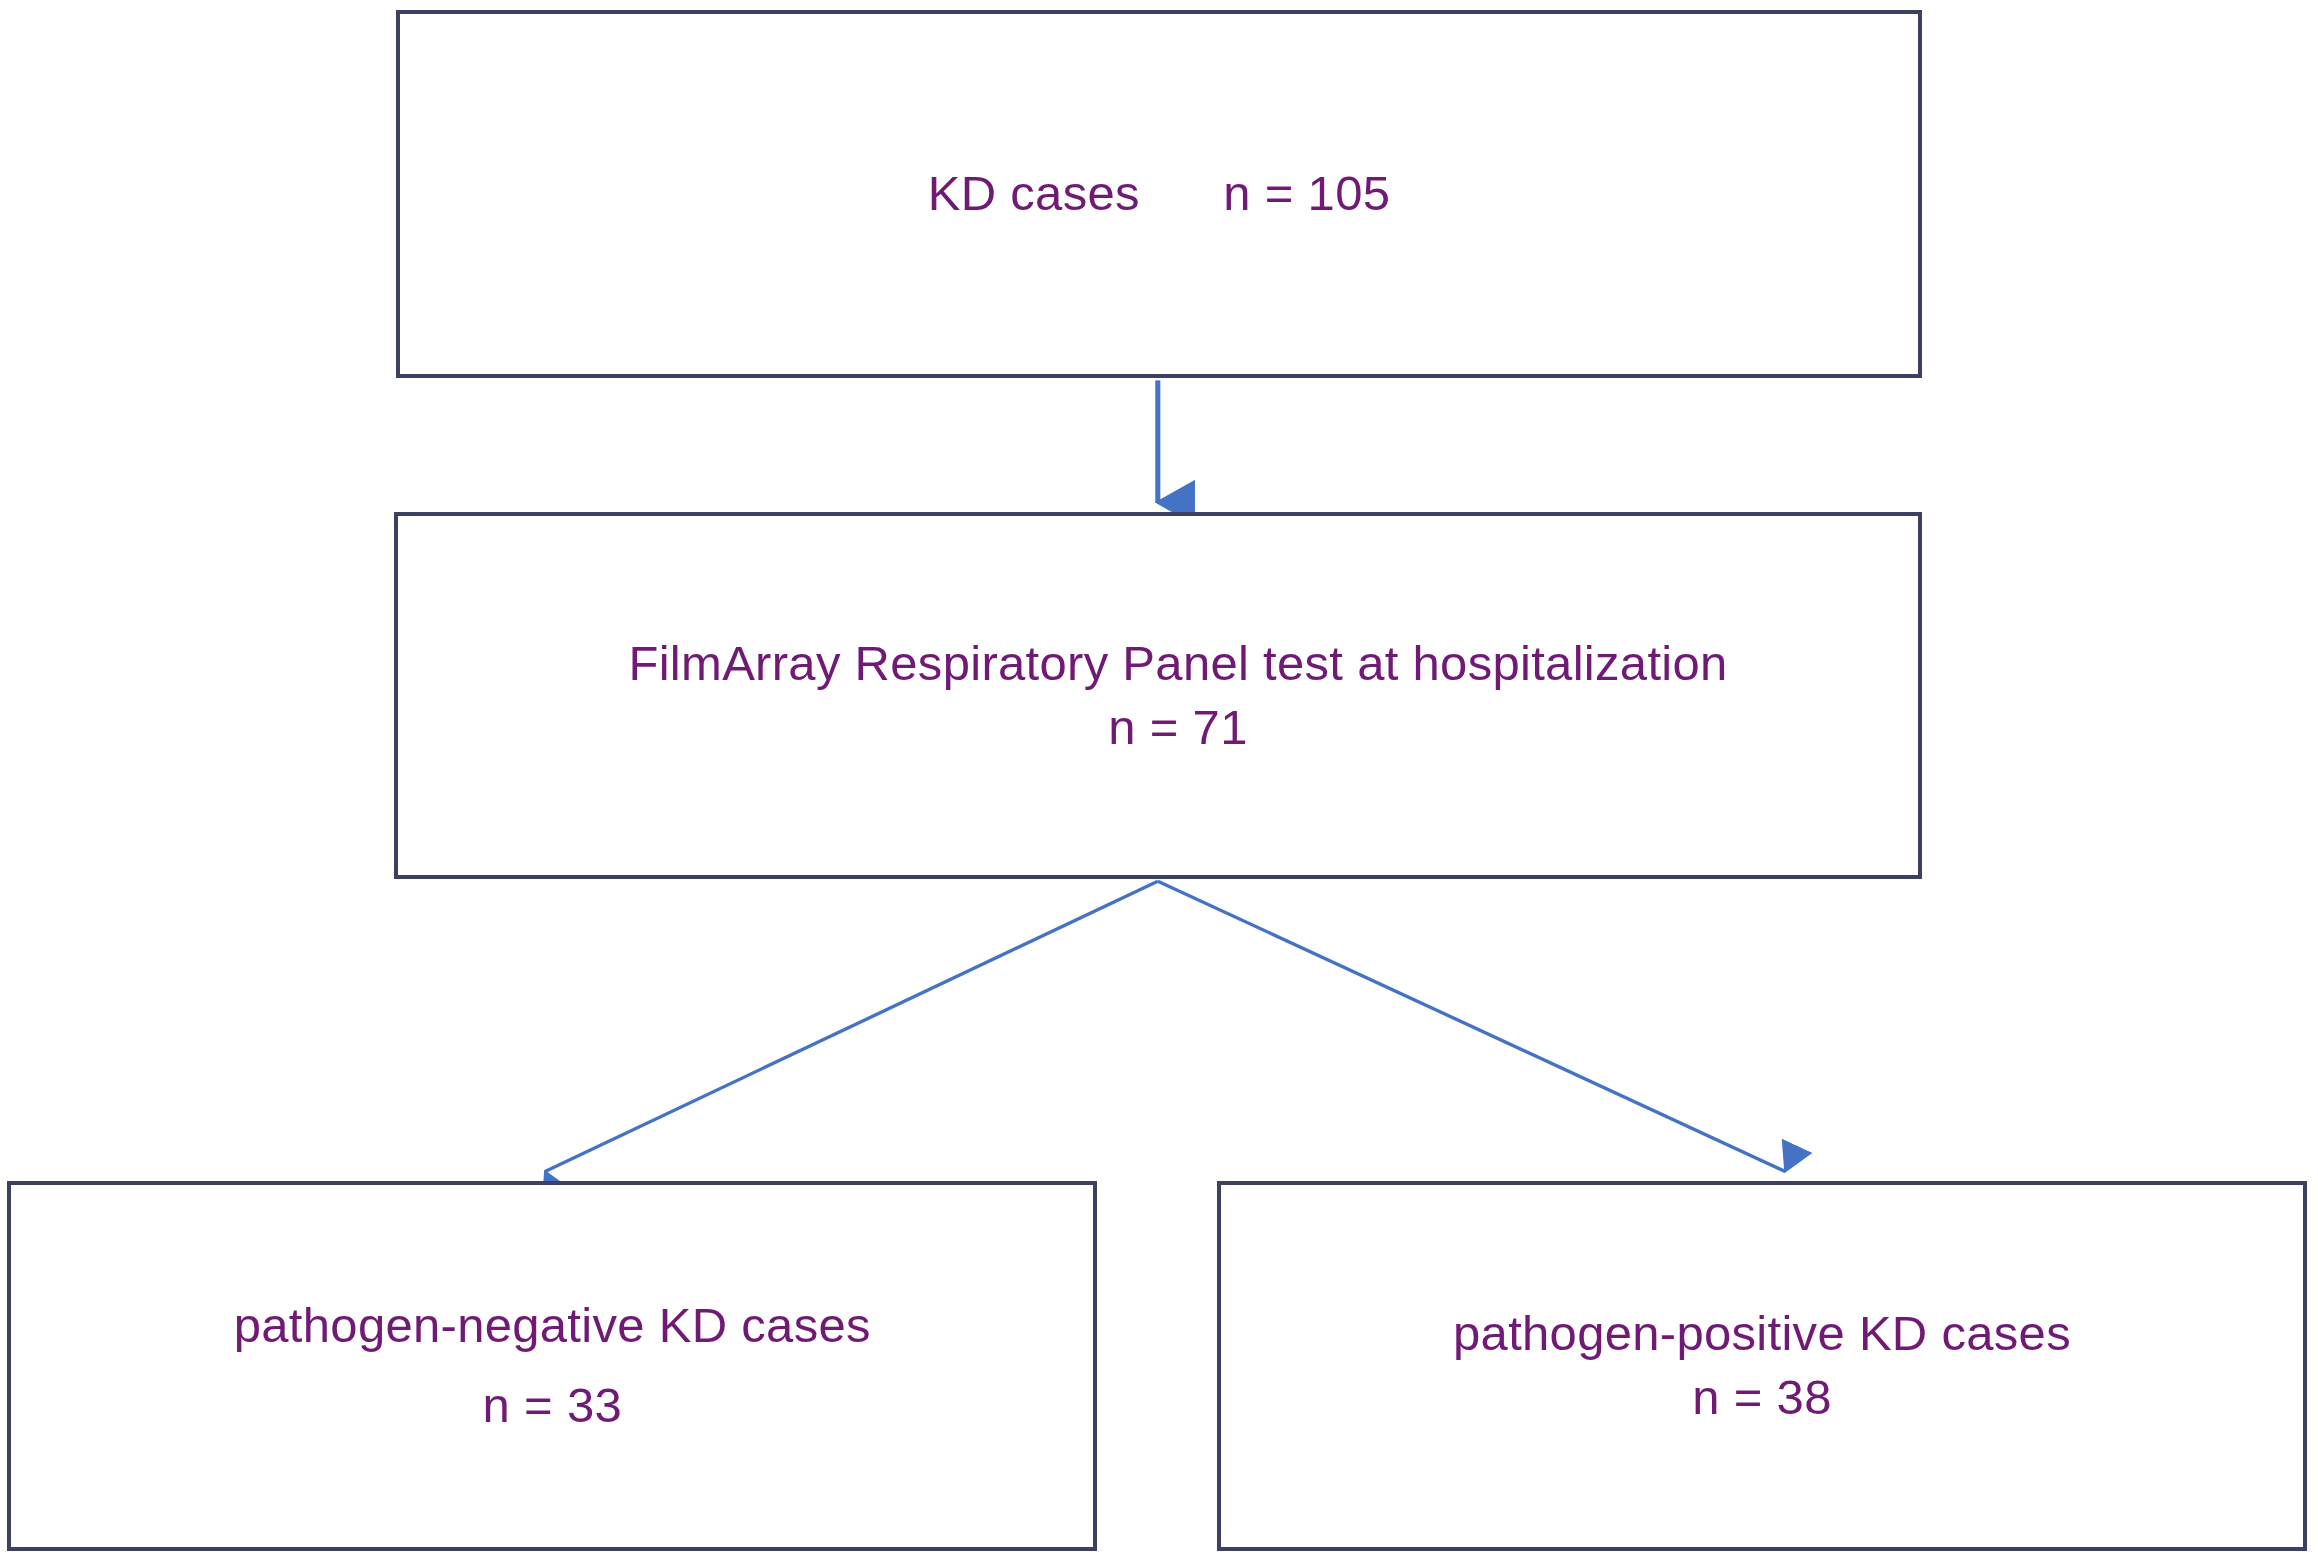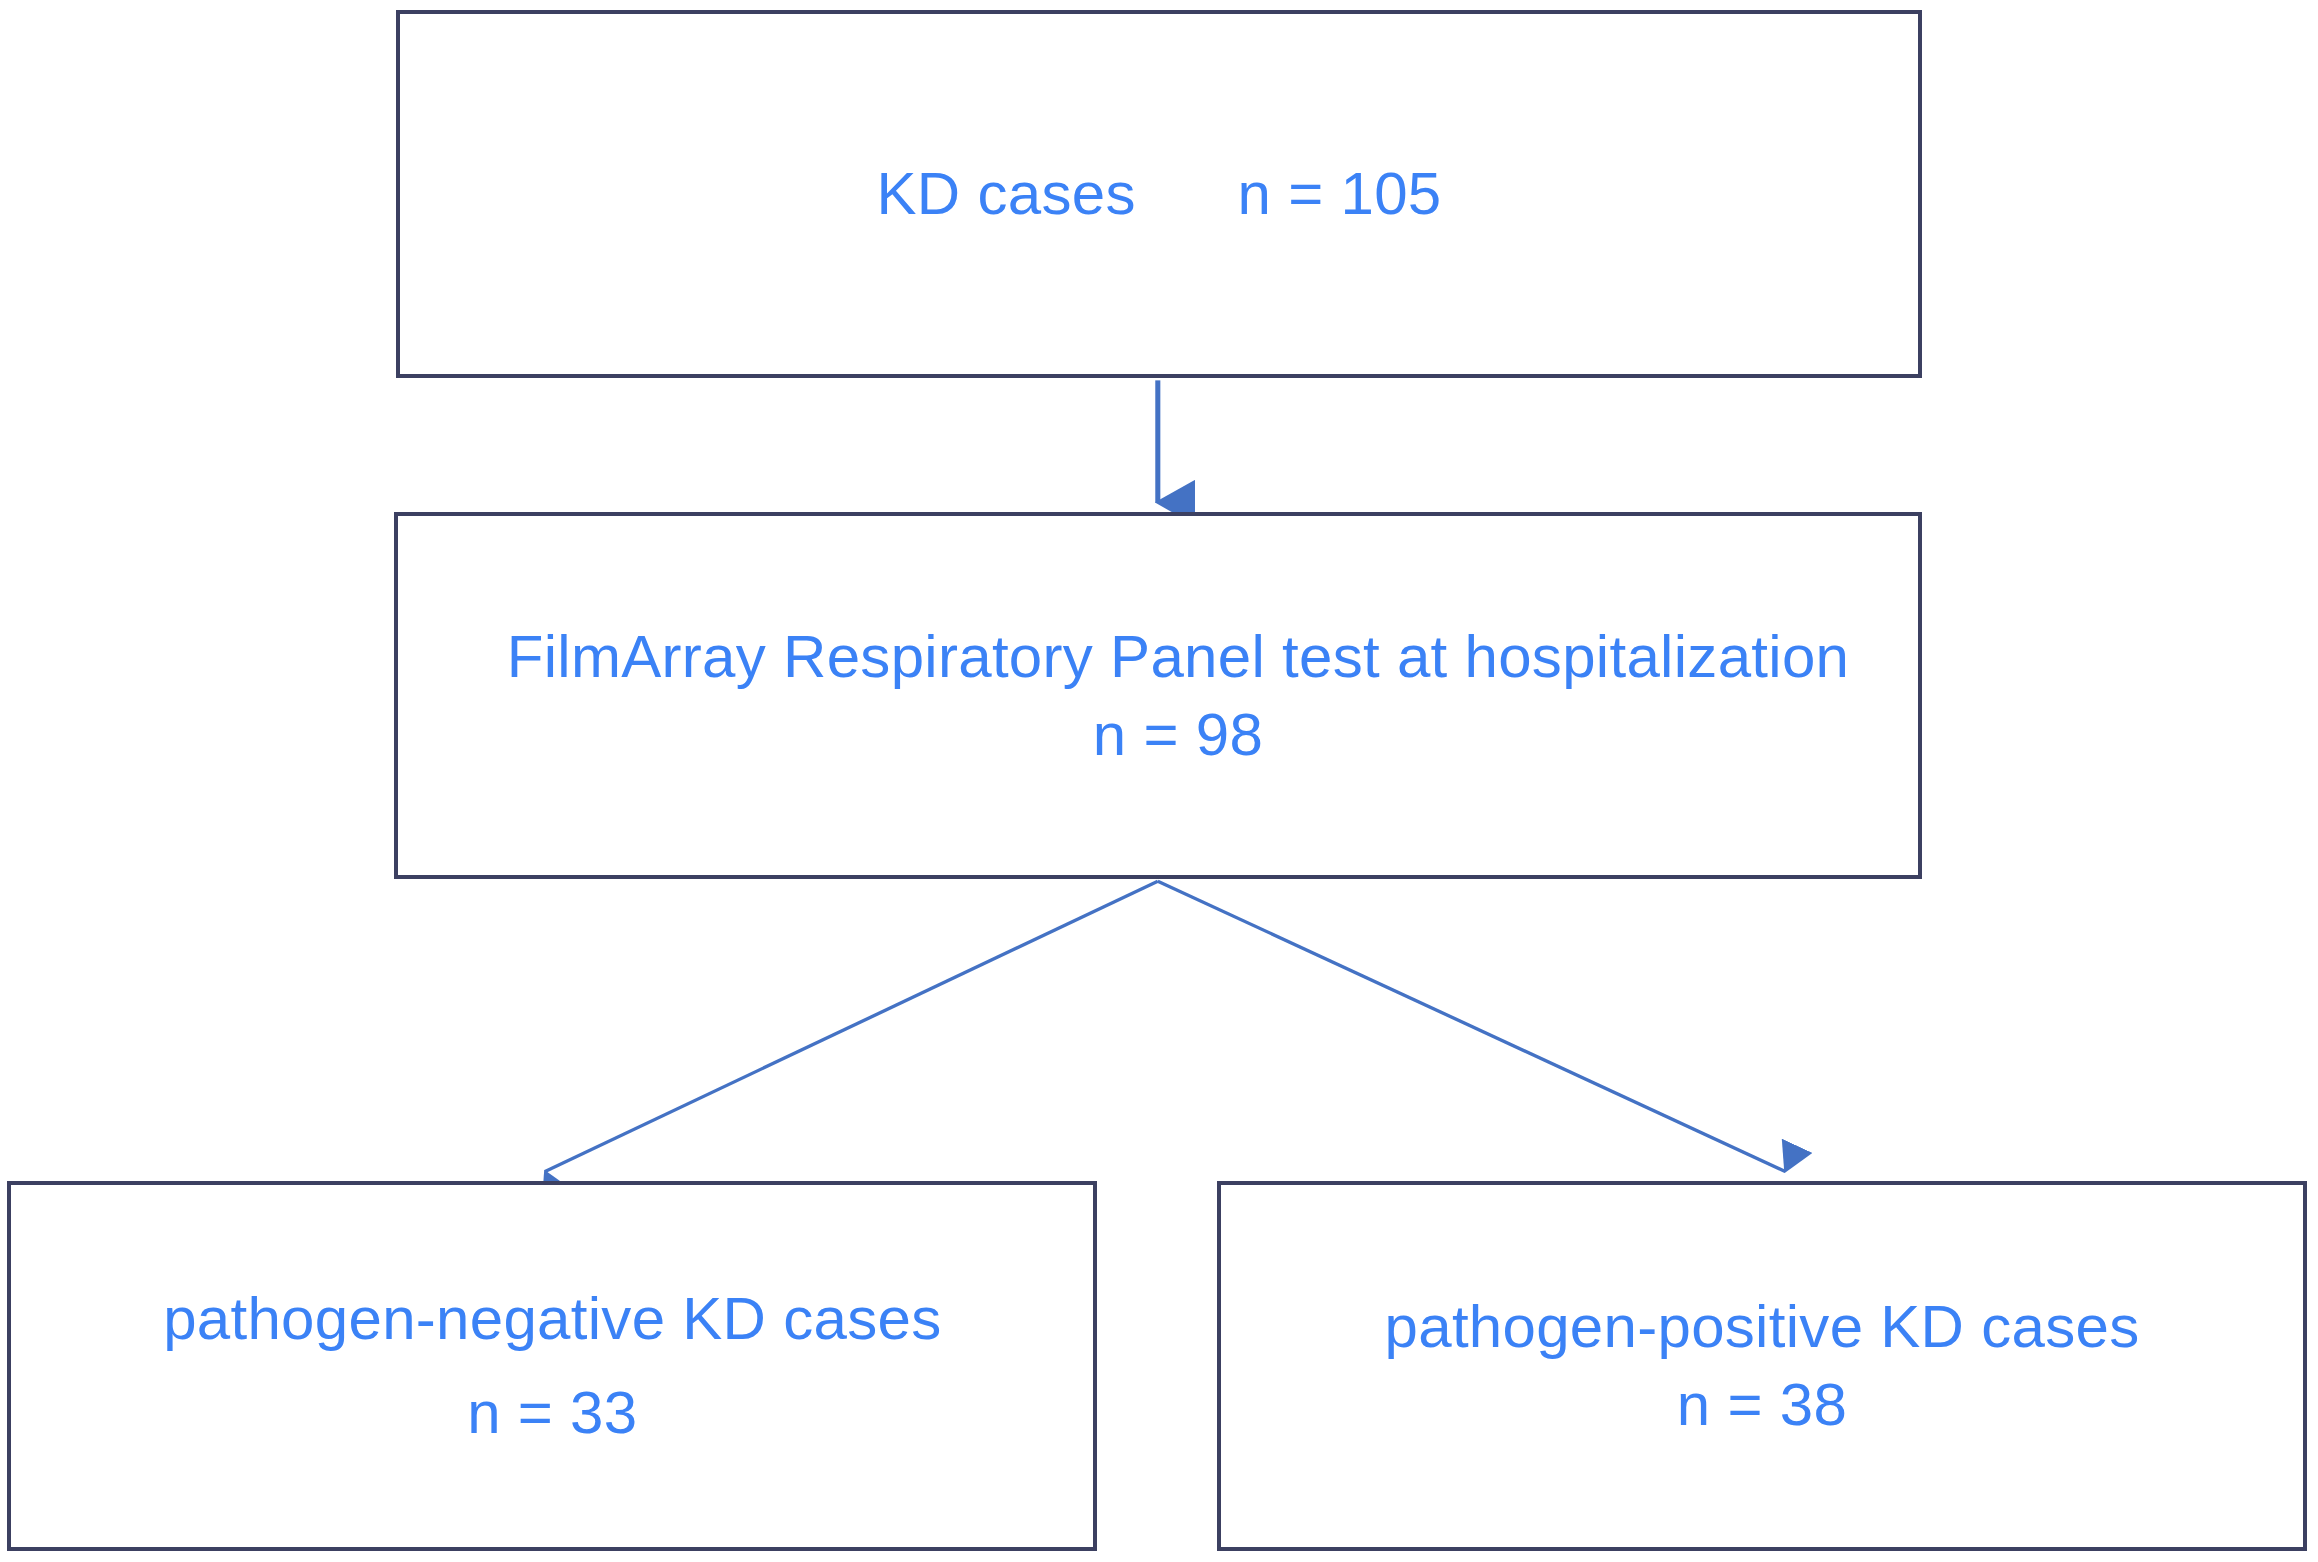--- a/index.html
+++ b/index.html
@@ -27,22 +27,22 @@
     background: #ffffff;
     border: 4.5px solid #3c4061;
     display: flex;
     flex-direction: column;
     align-items: center;
     justify-content: center;
     text-align: center;
   }
 
   .box-line {
-    color: #3b82f6;
-    font-size: 60px;
+    color: #701a75;
+    font-size: 49px;
     line-height: 1.30;
     letter-spacing: 0.3px;
     white-space: pre;
   }
 
   
   #box-kd-cases {
     left: 396px;
     top: 10px;
     width: 1526px;
@@ -112,21 +112,21 @@
       <line x1="2057" y1="1566" x2="3172" y2="2082" stroke="#4472c4" stroke-width="6" marker-end="url(#arrowhead-diag)"></line>
     </g>
   </svg>
 
   <div class="flow-box" id="box-kd-cases">
     <div class="box-line">KD cases      n = 105</div>
   </div>
 
   <div class="flow-box" id="box-filmarray">
     <div class="box-line">FilmArray Respiratory Panel test at hospitalization</div>
-    <div class="box-line">n = 98</div>
+    <div class="box-line">n = 71</div>
   </div>
 
   <div class="flow-box" id="box-pathogen-negative">
     <div class="box-line">pathogen-negative KD cases</div>
     <div class="box-line">n = 33</div>
   </div>
 
   <div class="flow-box" id="box-pathogen-positive">
     <div class="box-line">pathogen-positive KD cases</div>
     <div class="box-line">n = 38</div>

